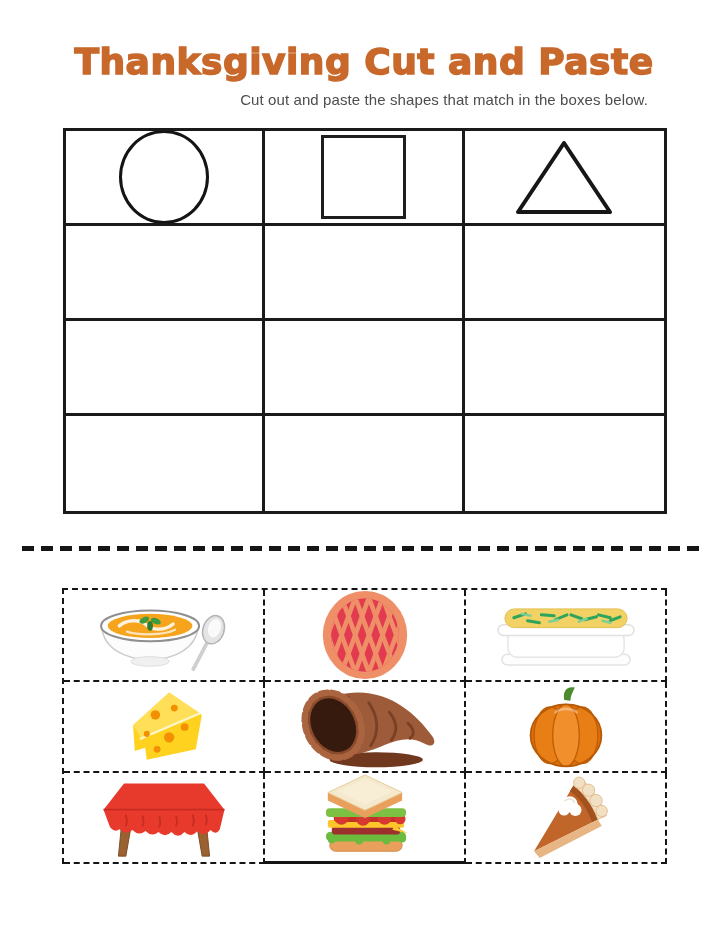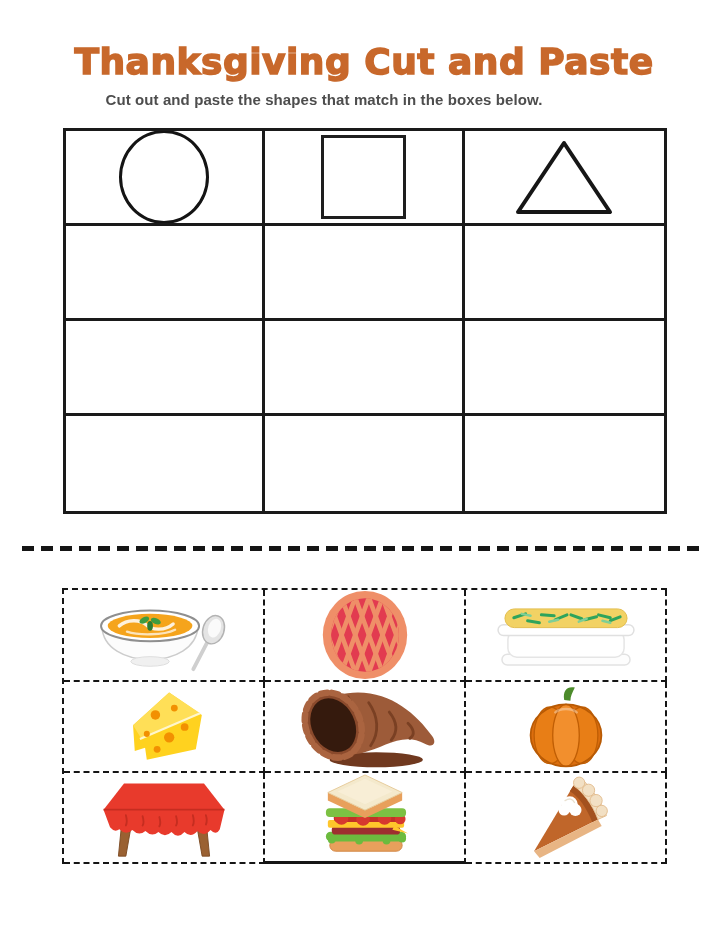--- a/index.html
+++ b/index.html
@@ -1,22 +1,22 @@
 <!DOCTYPE html>
 <html><head>
 <meta charset="utf-8">
 <style>
   html,body{margin:0;padding:0;background:#ffffff;}
   .page{position:relative;width:728px;height:942px;background:#ffffff;overflow:hidden;
         font-family:"Liberation Sans",sans-serif;border-radius:31px;}
   .title{position:absolute;top:40px;left:0;width:728px;text-align:center;
          font-family:"DejaVu Sans",sans-serif;font-weight:bold;font-size:36px;line-height:1.2;
          color:#c8682b;-webkit-text-stroke:1.5px #c8682b;letter-spacing:0.5px;margin:0;}
-  .subtitle{position:absolute;top:91px;left:0;width:648px;text-align:center;
-            font-weight:bold;font-size:15px;color:#4d4d4d;margin:0;letter-spacing:0.1px;}
+  .subtitle{position:absolute;top:91px;left:0;width:648px;text-align:right;
+            font-weight:normal;font-size:15px;color:#4d4d4d;margin:0;letter-spacing:0.1px;}
 
   
   .shape-table{position:absolute;left:63px;top:128px;width:604px;height:386px;
                display:grid;grid-template-columns:repeat(3,1fr);grid-template-rows:repeat(4,1fr);
                border:3px solid #1a1a1a;box-sizing:border-box;background:#fff;}
   .table-cell{border-right:3px solid #1a1a1a;border-bottom:3px solid #1a1a1a;
               display:flex;align-items:center;justify-content:center;overflow:hidden;}
   .table-cell:nth-child(3n){border-right:none;}
   .table-cell:nth-child(n+10){border-bottom:none;}
   .shape-ellipse{width:84px;height:88px;border:3.5px solid #141414;border-radius:50%;background:#fff;}

